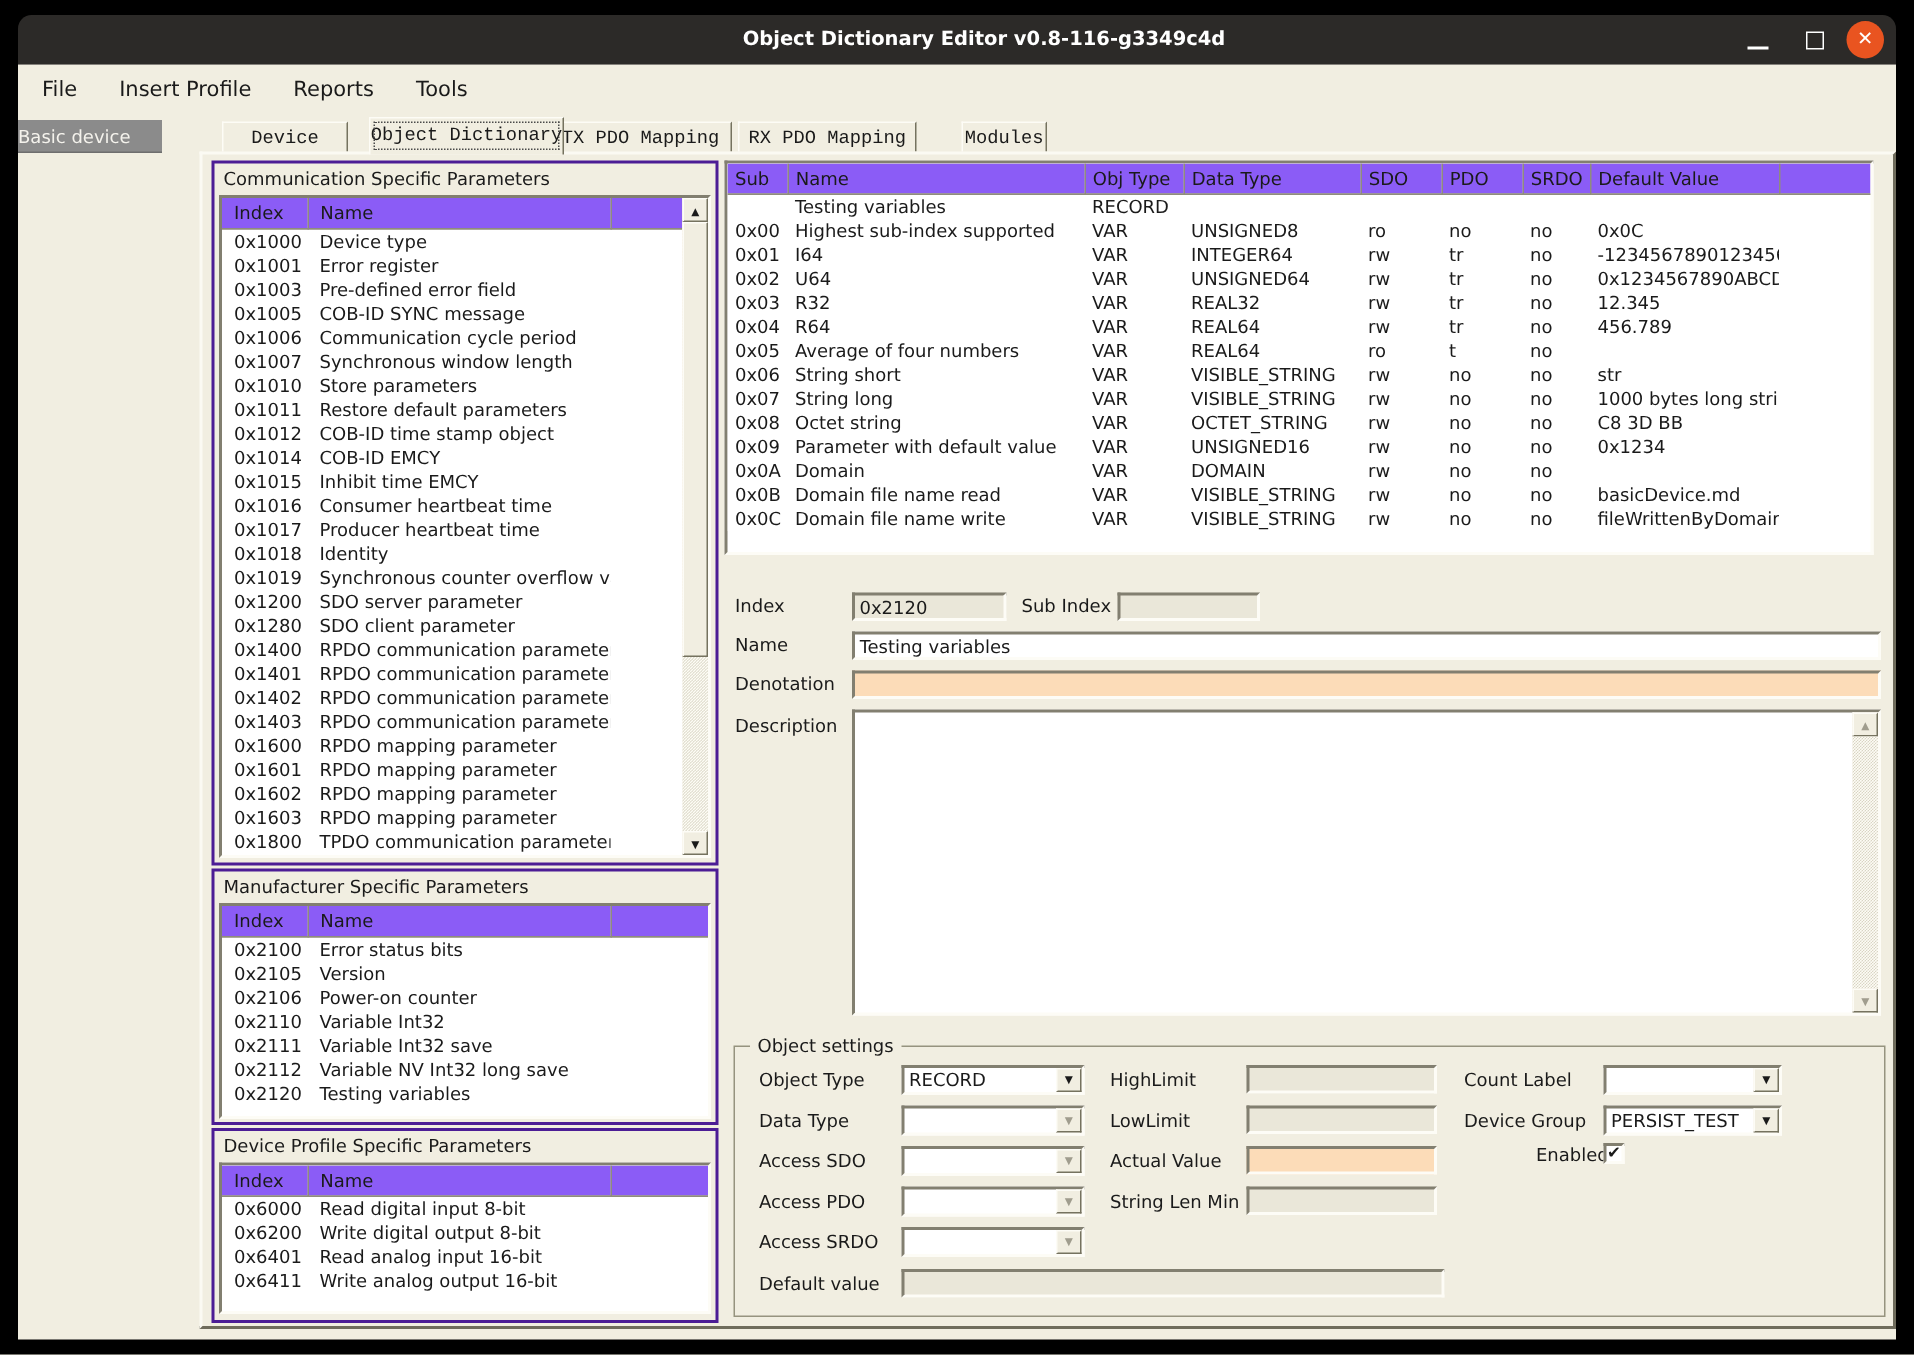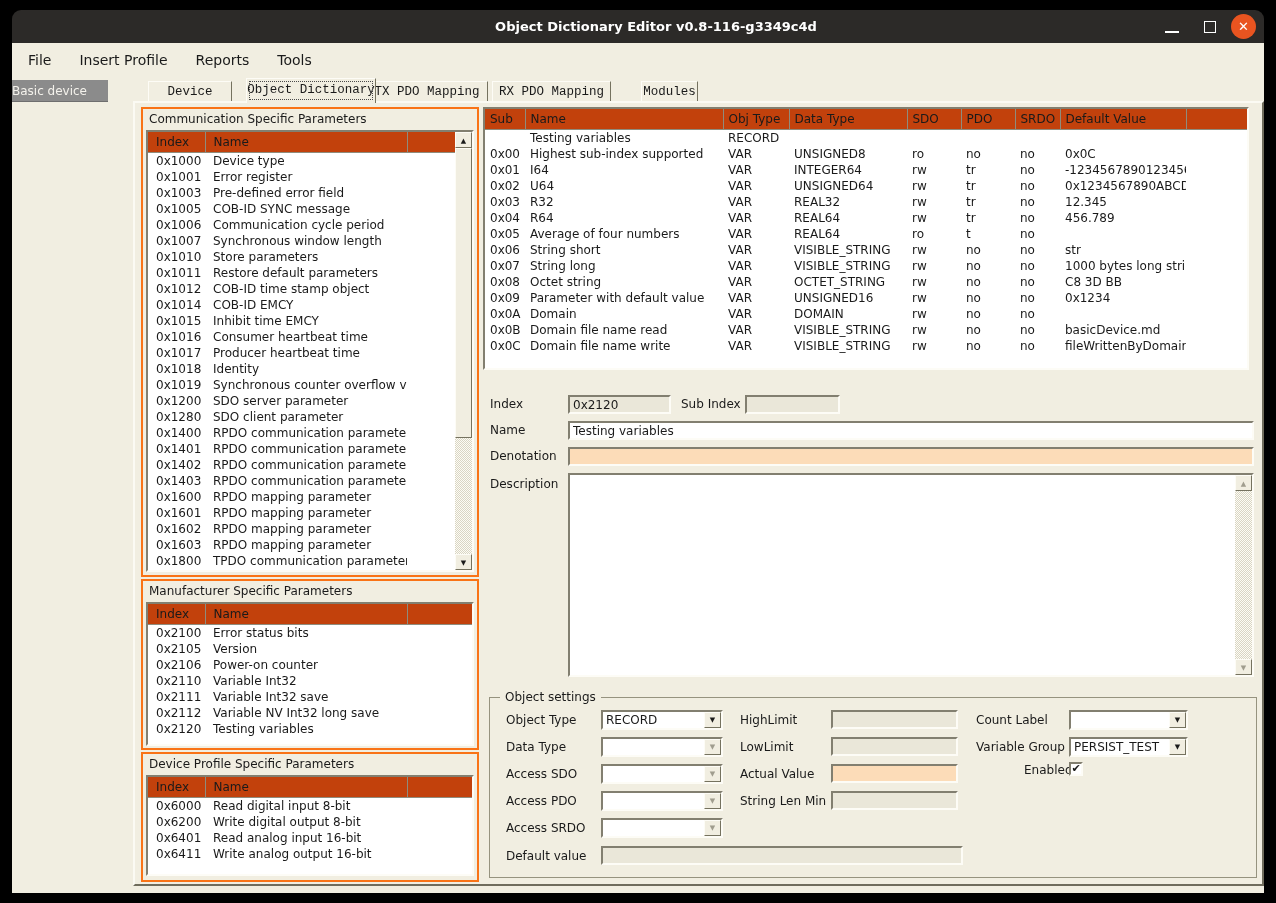--- a/index.html
+++ b/index.html
@@ -35,28 +35,28 @@
     text-align:center; line-height:21px;
     border-top:1px solid #fdfcf6; border-left:1px solid #fdfcf6;
     border-right:1px solid #75725f; border-bottom:1px solid #75725f; z-index:1;font-family:Liberation Mono, monospace; }
   .tab.active { top:2px; height:25px; border-bottom:none; z-index:4; line-height:23px;
     outline:1px dotted #4a4a4a; outline-offset:-4px; }
 
   .main-panel { position:absolute; left:121px; top:25px; width:1131px; height:785px; background:#f1eee1;
     border:2px solid; border-color:#fbfaf3 #6f6c5c #6f6c5c #fbfaf3; z-index:2; }
 
   
-  .lf-box { position:absolute; left:6px; width:338px; background:#f1eee1; border:2px solid #f97316; }
+  .lf-box { position:absolute; left:6px; width:338px; background:#f1eee1; border:2px solid #4c1d95; }
   .lf-title { font-size:12px; padding:3px 6px 4px 6px; }
   .lf-tablewrap { margin:0 3px 5px 3px; border:2px solid; border-color:#827f70 #fdfcf6 #fdfcf6 #827f70;
     background:#fff; display:flex; }
   .lf-tablearea { flex:1; overflow:hidden; }
 
   table.grid { border-collapse:collapse; table-layout:fixed; width:100%; background:#fff; }
-  table.grid th { background:#c2410c; font-weight:normal; font-size:12px; text-align:left;
+  table.grid th { background:#8b5cf6; font-weight:normal; font-size:12px; text-align:left;
     height:20px; padding:0 0 0 8px; border-right:1px solid #8f8c7d; border-bottom:1px solid #8f8c7d; }
   table.grid th.filler { border-right:none; }
   table.grid td { font-size:12px; height:16px; line-height:16px; padding:0 0 0 8px;
     white-space:nowrap; overflow:hidden; }
 
   
   .vscroll { width:17px; display:flex; flex-direction:column; background:#f1eee1; position:relative; }
   .dither { background-color:#fdfcf5;
     background-image:linear-gradient(45deg,#d9d5c4 25%,transparent 25%,transparent 75%,#d9d5c4 75%),
                      linear-gradient(45deg,#d9d5c4 25%,transparent 25%,transparent 75%,#d9d5c4 75%);
@@ -650,21 +650,21 @@
 
       <div class="glabel" style="left:250px;top:93px;">String Len Min</div>
       <input class="tk-entry gray" style="left: 341px; top: 93px; width: 127px;" value="">
 
       <div class="glabel" style="left:486px;top:12px;">Count Label</div>
       <div class="combo" style="left:579px;top:12px;width:119px;">
         <div class="val"></div>
         <div class="arrow">▼</div>
       </div>
 
-      <div class="glabel" style="left:486px;top:39px;">Variable Group</div>
+      <div class="glabel" style="left:486px;top:39px;">Device Group</div>
       <div class="combo" style="left:579px;top:39px;width:119px;">
         <div class="val">PERSIST_TEST</div>
         <div class="arrow">▼</div>
       </div>
 
       <div class="glabel" style="left:486px;top:62px;margin-left:48px;">Enabled</div>
       <div class="checkbox" style="left:579px;top:64px;">✔</div>
 
     </div>
 

